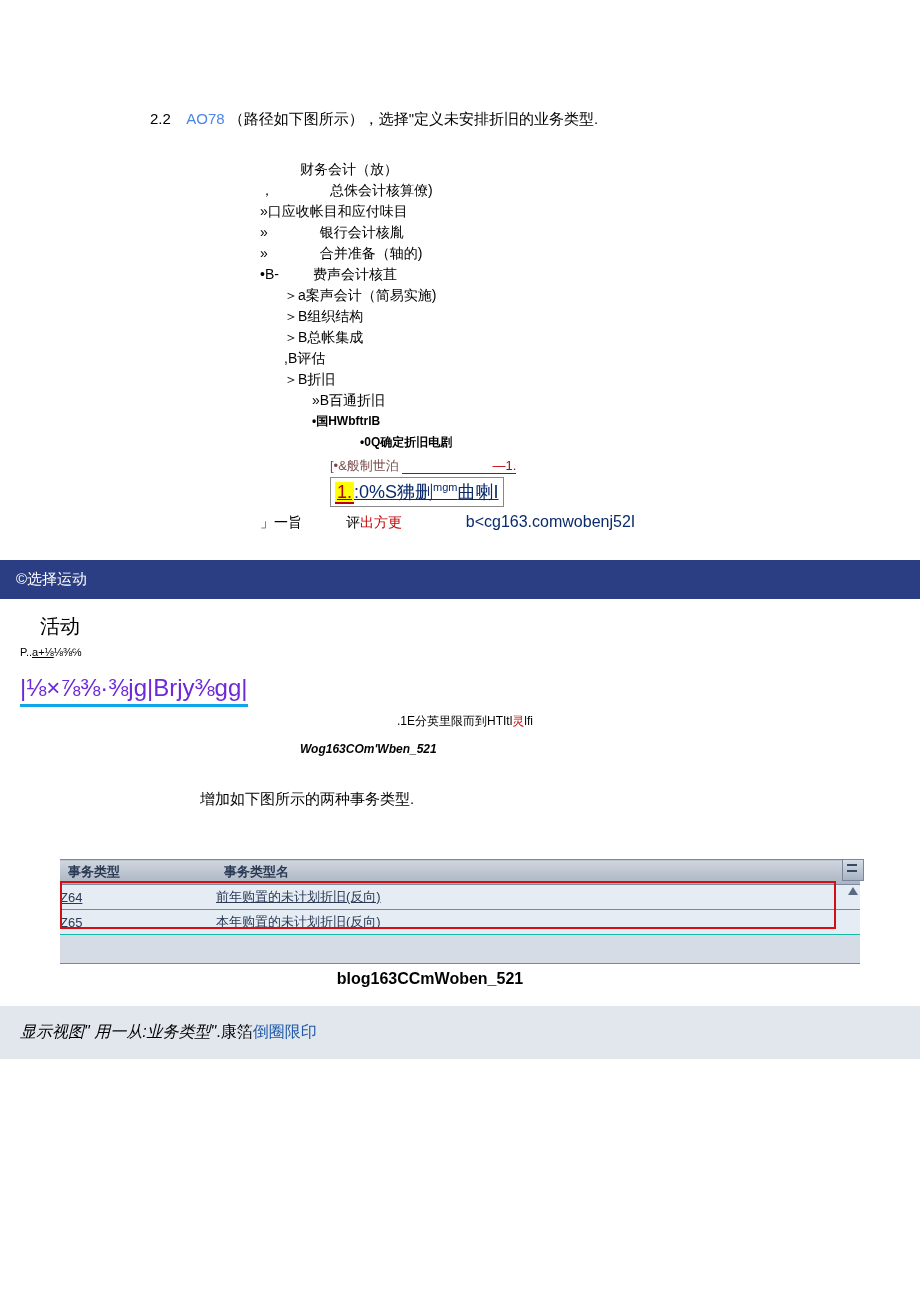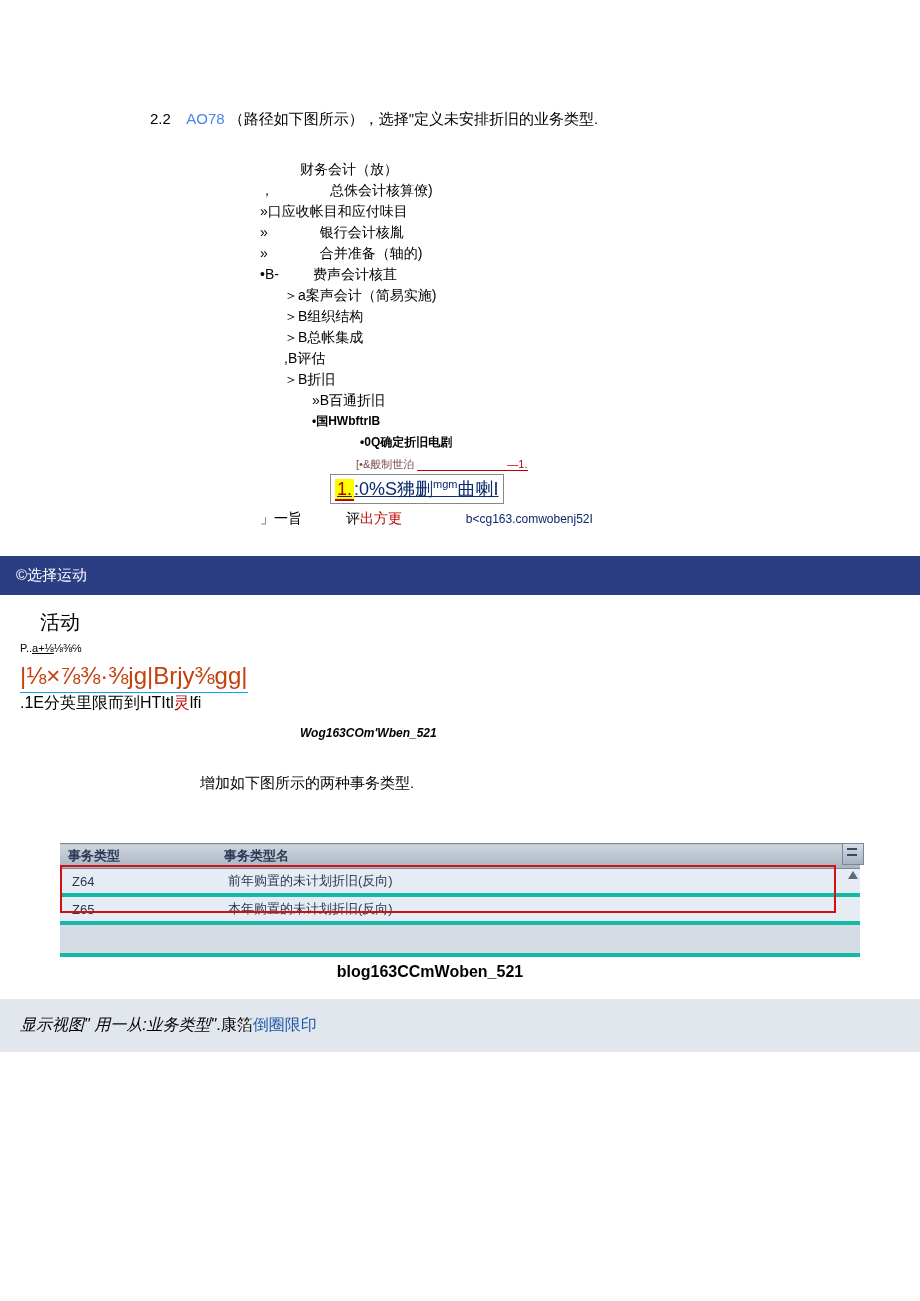--- a/index.html
+++ b/index.html
@@ -39,22 +39,21 @@
   .tree .ser { font-family: inherit; }
 
   .highlight-block {
     margin-left: 330px;
     width: 330px;
     margin-top: 4px;
   }
   .hb-line1 {
     font-family: Arial, sans-serif;
     color: #7a4a4a;
-    font-size: 11px;
-    margin-left: 26px;
+    font-size: 13px;
   }
   .hb-line1 .ured {
     color:#c00000; border-bottom:1px solid #c00000;
     padding-left:90px;
   }
   .hb-line2 {
     border: 1px solid #888; padding: 2px 4px;
     font-size: 18px; margin-top:2px;
     color: #0a2a6b; font-family: Arial, sans-serif;
     display:inline-block;
@@ -63,48 +62,48 @@
   .hb-line2 .y1 { background:#ffff00; color:#b00000; padding:0 2px; border-bottom:2px solid #c00000;}
   .hb-line2 .sup { font-size: 11px; vertical-align: super; }
 
   .bottom-line {
     margin-left: 260px; margin-top: 6px;
     font-size: 14px;
   }
   .bottom-line .pg { color:#000; margin-right:40px;}
   .bottom-line .mid { color:#000; }
   .bottom-line .red { color:#c00000; }
-  .bottom-line .tail { color:#0a2a6b; font-family: Arial; font-size:12px; margin-left:60px; }
+  .bottom-line .tail { color:#0a2a6b; font-family: Arial; font-size:16px; margin-left:60px; }
 
   .blue-bar {
     background: #2b3e84;
     color: #fff;
     padding: 10px 16px;
     margin-top: 28px;
     font-size: 15px;
   }
 
   .dlg {
     background:#fff;
     padding: 14px 10px 4px 20px;
   }
   .dlg .lbl { font-size:20px; margin-left:20px;}
   .dlg .psm { font-size:11px; margin-top:6px; font-family: Arial; }
   .dlg .psm .u { text-decoration: underline; }
   .dlg .large {
     font-family: Arial, sans-serif;
     font-size: 24px;
-    color: #c2410c;
-    border-bottom: 1px solid #0ea5e9;
+    color: #6d28d9;
+    border-bottom: 3px solid #0ea5e9;
     padding-bottom: 2px;
     display:inline-block;
-    margin-top:8px;
+    margin-top:16px;
   }
   .dlg .sub {
-    font-size: 16px; font-family: Arial; 
+    font-size: 12px; font-family: Arial; margin-top:6px;text-align:center;
   }
   .dlg .sub .r { color:#c00000; }
   .dlg .wm {
     margin-top:12px; font-size:12px; font-family: Arial; font-weight:bold;
     margin-left:280px;
     font-style:italic;
   }
 
   .para2 {
     margin-left: 200px; margin-top: 30px; font-size:15px;
@@ -117,22 +116,22 @@
   .tbl {
     width: 100%; border-collapse: collapse;
     font-size: 13px;
   }
   .tbl th {
     background: linear-gradient(#cfd6df,#aab3c0);
     color:#2a3a55; text-align:left; padding:3px 8px;
     border-top:1px solid #7d8a9b; border-bottom:1px solid #7d8a9b;
   }
   .tbl td {
-    background: #e6ecf3; border-bottom:4px solid #14b8a6;
-    padding:3px 12px; color:#2a3a55;
+    background: #e6ecf3; border-bottom:1px solid #14b8a6;
+    padding:3px 0; color:#2a3a55;text-decoration:underline;
   }
   .tbl .last-row td { background:#d5dce6; height:22px;}
   .opt-btn {
     position:absolute; right:-4px; top:0;
     width:20px; height:20px;
     background: linear-gradient(#d5dde8,#a7b2c2);
     border:1px solid #7a879a;
   }
   .opt-btn::before {
     content:""; position:absolute; left:4px; top:4px; width:10px; height:4px;

